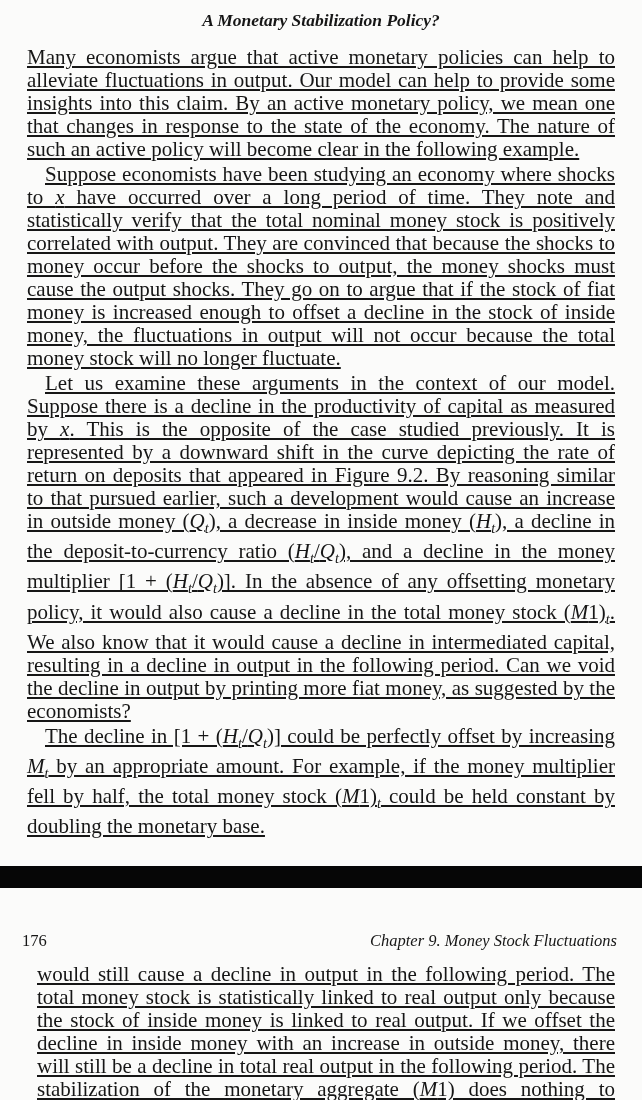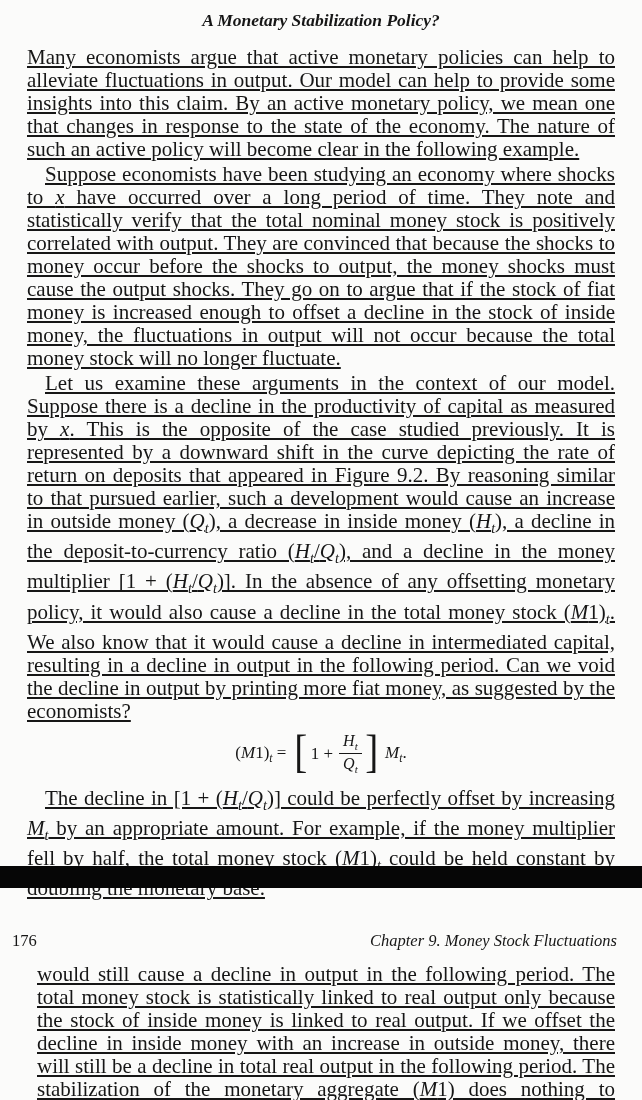--- a/index.html
+++ b/index.html
@@ -67,21 +67,21 @@
   .separator-bar {
     position: absolute;
     left: 0; top: 866px;
     width: 642px; height: 22px;
     background: #060606;
   }
 
   
   .footer {
     position: absolute;
-    left: 12px; right: 25px; top: 931px;
+    left: 22px; right: 25px; top: 931px;
     height: 22px;
     font-size: 16.5px;
   }
   .page-number { position: relative; z-index: 2; }
   .running-head {
     position: absolute; left: 0; right: 0;
     text-align: right;
     font-style: italic;
   }
 
@@ -97,31 +97,20 @@
 
   <h1 class="title">A Monetary Stabilization Policy?</h1>
 
   <p class="body-para">Many economists argue that active monetary policies can help to alleviate fluctuations in output. Our model can help to provide some insights into this claim. By an active monetary policy, we mean one that changes in response to the state of the economy. The nature of such an active policy will become clear in the following example.</p>
 
   <p class="body-para indent">Suppose economists have been studying an economy where shocks to <i>x</i> have occurred over a long period of time. They note and statistically verify that the total nominal money stock is positively correlated with output. They are convinced that because the shocks to money occur before the shocks to output, the money shocks must cause the output shocks. They go on to argue that if the stock of fiat money is increased enough to offset a decline in the stock of inside money, the fluctuations in output will not occur because the total money stock will no longer fluctuate.</p>
 
   <p class="body-para indent">Let us examine these arguments in the context of our model. Suppose there is a decline in the productivity of capital as measured by <i>x</i>. This is the opposite of the case studied previously. It is represented by a downward shift in the curve depicting the rate of return on deposits that appeared in Figure 9.2. By reasoning similar to that pursued earlier, such a development would cause an increase in outside money (<i>Q</i><sub>t</sub>), a decrease in inside money (<i>H</i><sub>t</sub>), a decline in the deposit-to-currency ratio (<i>H</i><sub>t</sub>/<i>Q</i><sub>t</sub>), and a decline in the money multiplier [1 + (<i>H</i><sub>t</sub>/<i>Q</i><sub>t</sub>)]. In the absence of any offsetting monetary policy, it would also cause a decline in the total money stock (<i>M</i>1)<sub>t</sub>. We also know that it would cause a decline in intermediated capital, resulting in a decline in output in the following period. Can we void the decline in output by printing more fiat money, as suggested by the economists?</p>
 
 
-  <div class="equation">
-    <span class="eq-lhs">(<i>M</i>1)<sub>t</sub> =</span>
-    <span class="eq-bracket">[</span>
-    <span class="eq-addend">1 +</span>
-    <span class="eq-frac">
-      <span class="eq-num"><i>H</i><sub>t</sub></span>
-      <span class="eq-den"><i>Q</i><sub>t</sub></span>
-    </span>
-    <span class="eq-bracket">]</span>
-    <span class="eq-rhs"><i>M</i><sub>t</sub>.</span>
-  </div>
 
   <p class="body-para indent">The decline in [1 + (<i>H</i><sub>t</sub>/<i>Q</i><sub>t</sub>)] could be perfectly offset by increasing <i>M</i><sub>t</sub> by an appropriate amount. For example, if the money multiplier fell by half, the total money stock (<i>M</i>1)<sub>t</sub> could be held constant by doubling the monetary base.</p>
 
 
 </div>
 
 <div class="separator-bar"></div>
 
 <div class="footer">
   <span class="page-number">176</span>

